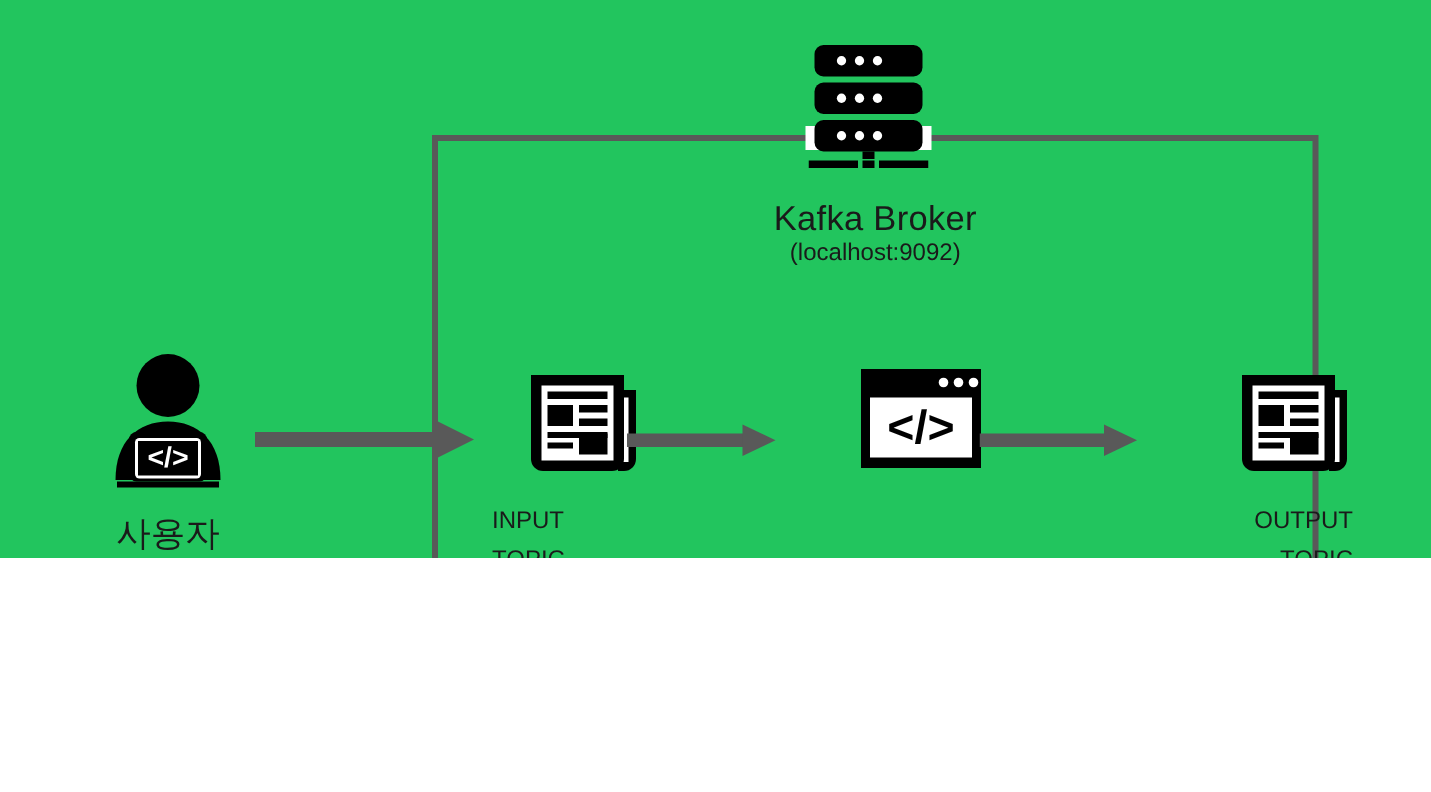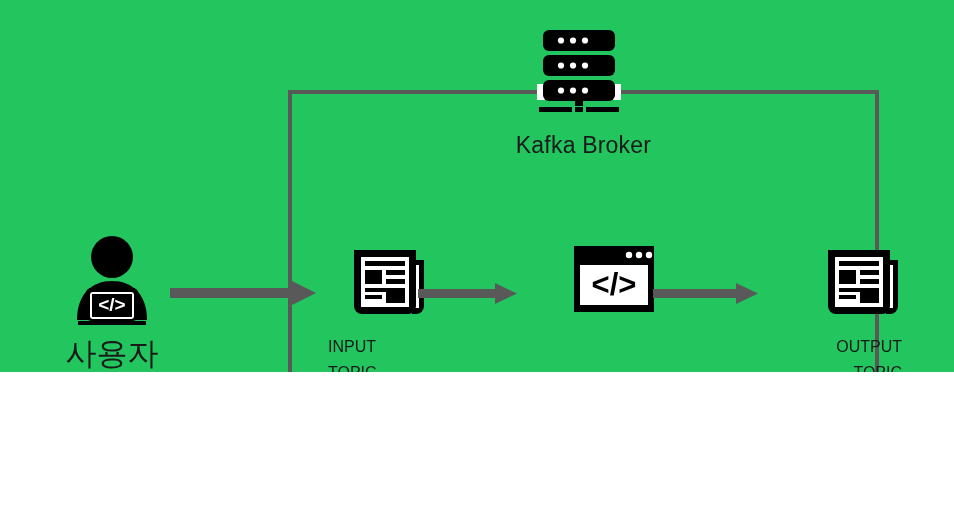--- a/index.html
+++ b/index.html
@@ -82,21 +82,21 @@
   }
   .node-label {
     margin-top: 12px;
     font-size: 16px;
     line-height: 26px;
     color: #1a1a1a;
     white-space: pre-line;
   }
 
   #node-user        { left: 42px;  top: 236px; width: 140px; text-align: center; }
-  #node-user .node-label { margin-top: 10px; font-size: 31px; line-height: 28px; }
+  #node-user .node-label { margin-top: 10px; font-size: 23px; line-height: 28px; }
 
   #node-input       { left: 300px; top: 246px; width: 128px; text-align: left; padding-left: 28px; box-sizing: border-box; }
   #node-app         { left: 524px; top: 246px; width: 164px; text-align: left; padding-left: 30px; box-sizing: border-box; }
   #node-output      { left: 760px; top: 246px; width: 142px; text-align: right; padding-left: 22px; box-sizing: border-box; }
 
   #node-input .node-icon  { margin: 0 0 0 22px; }
   #node-app .node-icon    { margin: 0 0 0 20px; }
   #node-output .node-icon { margin: 0 0 0 26px; }
 
   
@@ -131,20 +131,21 @@
       <circle cx="46" cy="60.5" r="3.1" fill="#ffffff"></circle>
 
       <rect x="36" y="71" width="8" height="5" fill="#000000"></rect>
       <rect x="0" y="77" width="33" height="5" fill="#000000"></rect>
       <rect x="36" y="77" width="8" height="5" fill="#000000"></rect>
       <rect x="47" y="77" width="33" height="5" fill="#000000"></rect>
     </svg>
   </div>
 
   <div id="broker-title">Kafka Broker</div>
+  <div id="broker-subtitle">(localhost:9092)</div>
 
   <div class="node" id="node-user">
     <span class="node-icon">
       <svg width="96" height="90" viewBox="0 0 96 90" xmlns="http://www.w3.org/2000/svg">
         <circle cx="48" cy="21" r="21" fill="#000000"></circle>
         <path d="M13 84 C13 58 28 45 48 45 C68 45 83 58 83 84 Z" fill="#000000"></path>
         <rect x="22" y="52" width="52" height="33" rx="5" fill="#000000"></rect>
         <rect x="26" y="56" width="44" height="27" rx="3" fill="#ffffff"></rect>
         <rect x="28" y="58" width="40" height="23" fill="#000000"></rect>
         <text x="48" y="75" font-family="'Liberation Sans', sans-serif" font-size="19" font-weight="bold" fill="#ffffff" text-anchor="middle">&lt;/&gt;</text>

